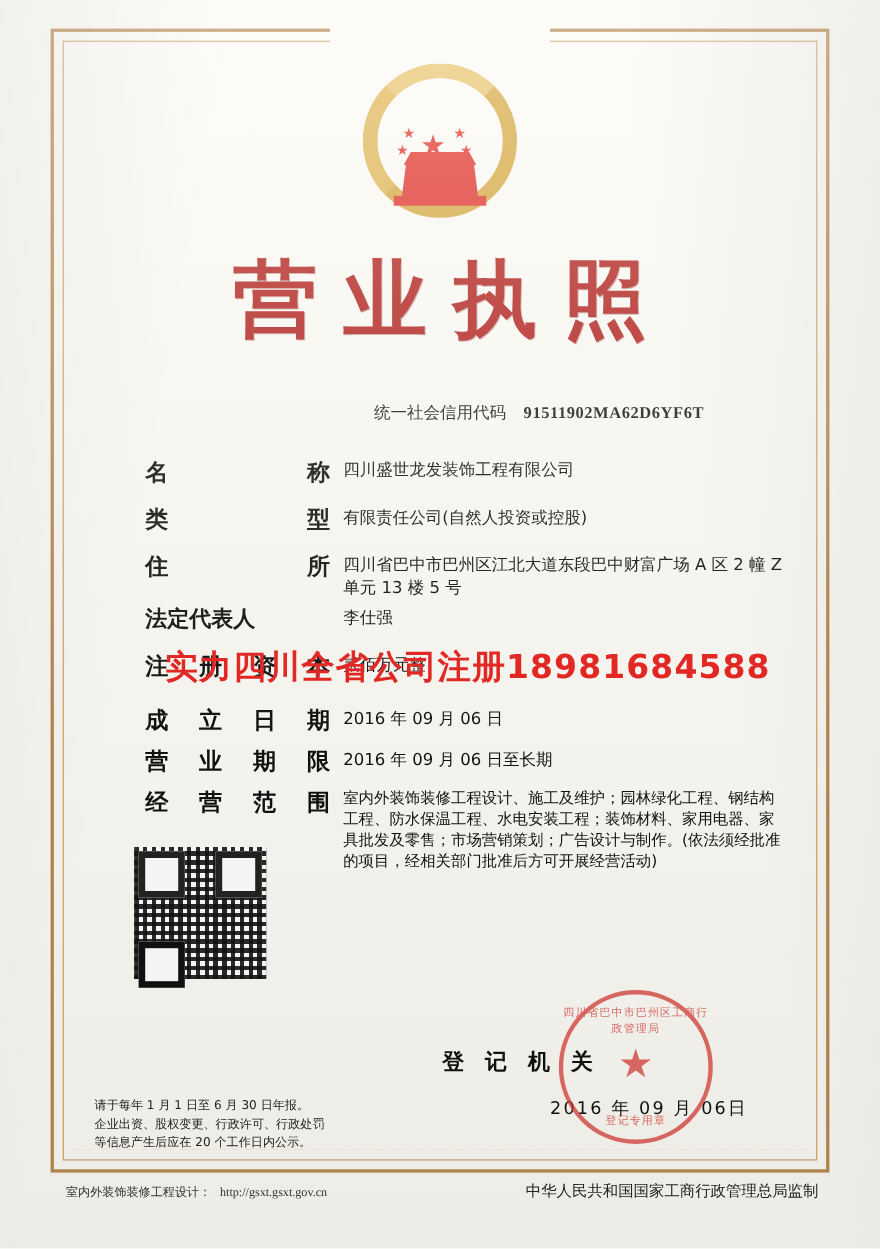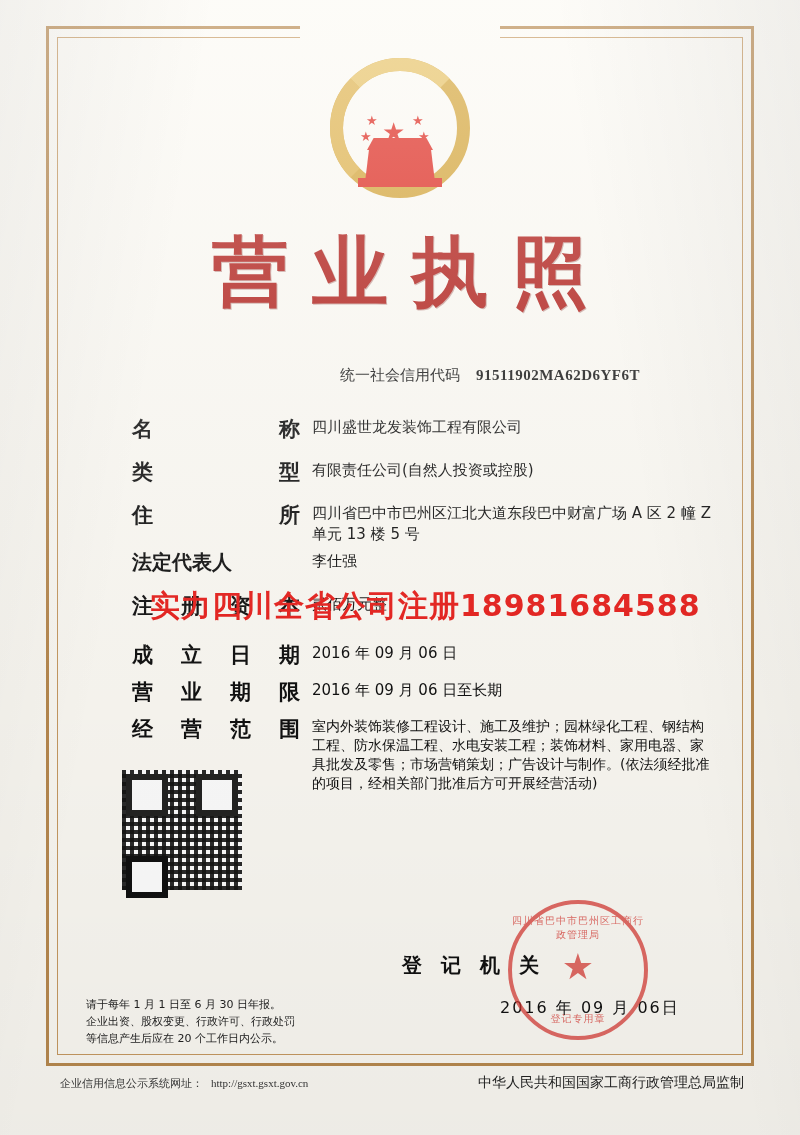--- a/index.html
+++ b/index.html
@@ -441,15 +441,15 @@
   <div class="notes">
     <div>请于每年 1 月 1 日至 6 月 30 日年报。</div>
     <div>企业出资、股权变更、行政许可、行政处罚</div>
     <div>等信息产生后应在 20 个工作日内公示。</div>
   </div>
 
   <div class="scan-shade"></div>
 </div>
 
 <div class="footer-left">
-  <span>企业信用信息公示系统网址：</span><span class="url">http://gsxt.gsxt.gov.cn</span>
+  <span>室内外装饰装修工程设计：</span><span class="url">http://gsxt.gsxt.gov.cn</span>
 </div>
 <div class="footer-right">中华人民共和国国家工商行政管理总局监制</div>
 
 </body></html>

